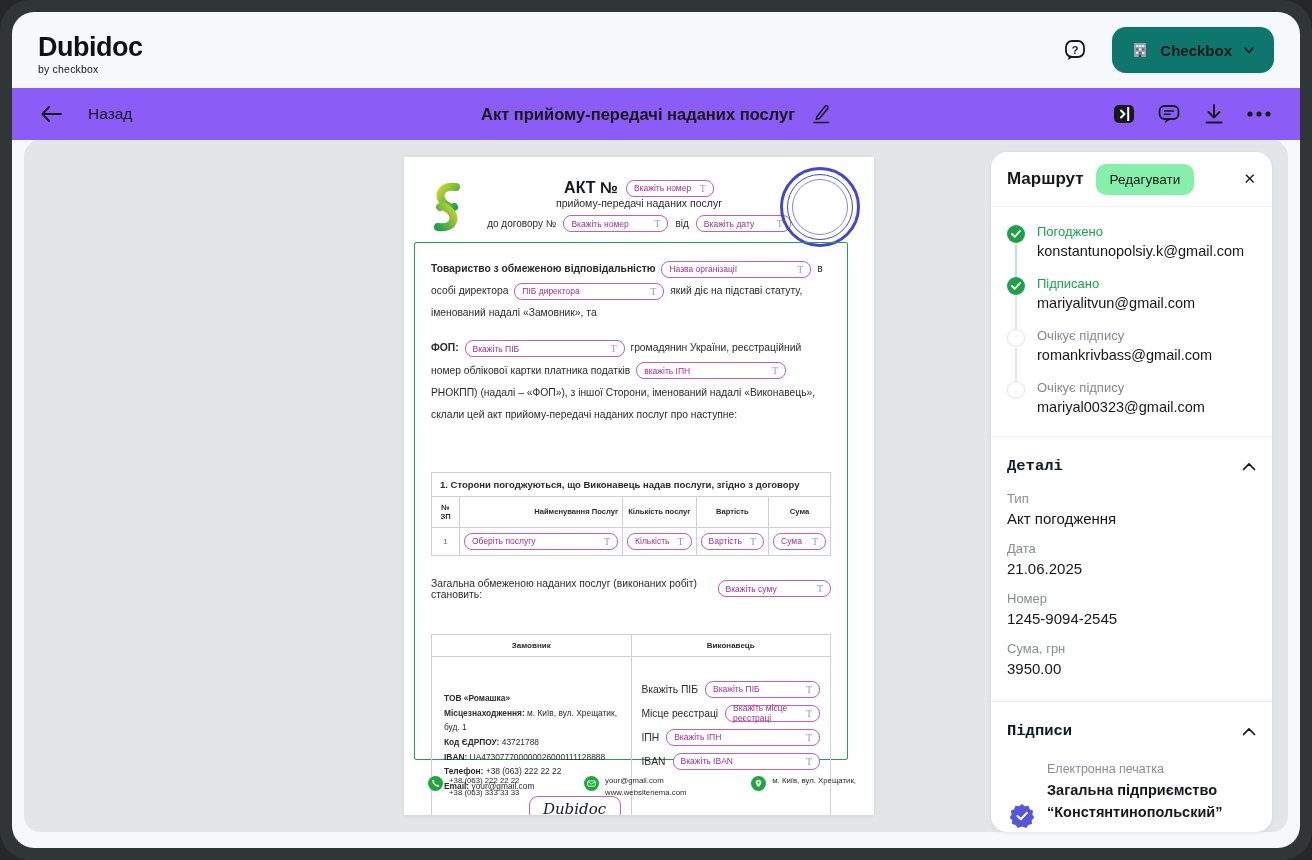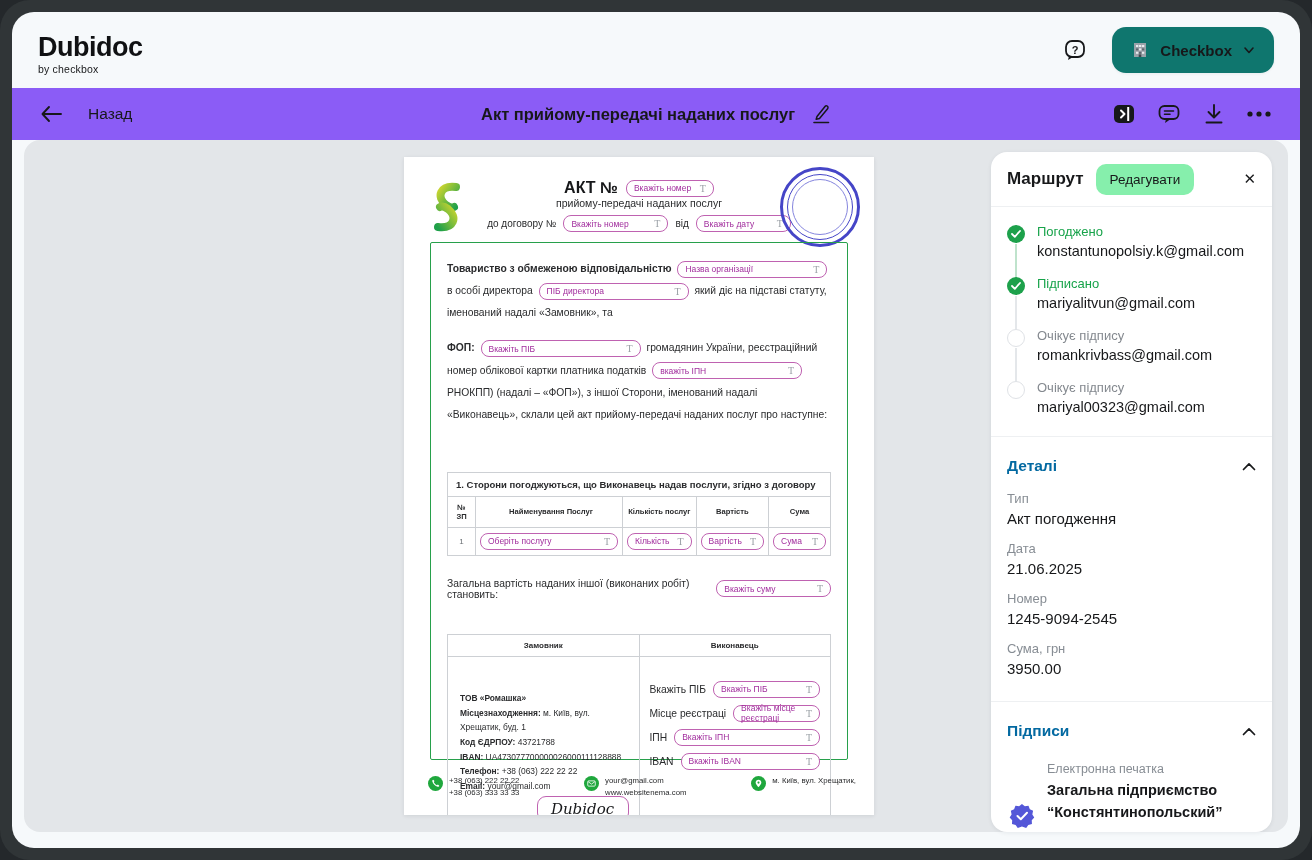--- a/index.html
+++ b/index.html
@@ -41,31 +41,31 @@
 
   .doc-head { padding-top:22px; text-align:center; }
   .doc-head-line1 { display:flex; align-items:center; justify-content:center; gap:8px; }
   .akt-title { font-size:16px; font-weight:800; color:#17181a; }
   .doc-subtitle { font-size:10.5px; color:#2a2b2d; font-weight:400; }
   .doc-head-line3 { display:flex; align-items:center; justify-content:center; gap:7px; margin-top:6px; font-size:10px; color:#2a2b2d; font-weight:500; }
   .field { display:inline-flex; align-items:center; justify-content:space-between; gap:8px; border:1.2px solid #bf62b1; border-radius:8px; padding:2px 7px; color:#a12d9d; background:#fff; cursor:text; vertical-align:middle; }
   .field .t { color:#9aa0a6; font-family:"Liberation Serif", serif; font-size:10px; }
   .field-sm { font-size:8.5px; height:17px; }
 
-  .green-box { margin:10px 26px 0 26px; border:1.5px solid #27a04b; border-radius:2px; padding:15px 16px 16px 16px; height:518px; position:relative; }
+  .green-box { margin:10px 26px 0 10px; border:1.5px solid #27a04b; border-radius:2px; padding:15px 16px 16px 16px; height:518px; position:relative; }
   .doc-par { font-size:10.3px; color:#2a2b2d; line-height:2.15; }
   .doc-par b { font-weight:700; }
   .doc-par .field-sm { margin:0 3px; }
   .par2 { margin-top:13px; }
 
   .svc-table { width:100%; border-collapse:collapse; margin-top:46px; }
   .svc-table td, .svc-table th { border:1px solid #cdd0d4; }
   .svc-caption { font-size:9.5px; font-weight:600; color:#2a2b2d; text-align:left; padding:6px 8px; }
   .svc-th { font-size:7.6px; font-weight:700; color:#2a2b2d; padding:6px 4px; text-align:center; }
-  .svc-th.name { text-align:center; padding-left:8px; }
+  .svc-th.name { text-align:right; padding-left:8px; }
   .svc-td { padding:5px 4px; text-align:center; font-size:8px; color:#6a6f74; }
   .svc-td .field-sm { width:100%; }
 
   .total-line { margin-top:22px; display:flex; align-items:center; gap:8px; font-size:10.3px; color:#2a2b2d; }
 
   .parties { width:100%; border-collapse:collapse; margin-top:34px; }
   .parties td, .parties th { border:1px solid #cdd0d4; vertical-align:top; }
   .party-th { font-size:8px; font-weight:700; padding:6px; text-align:center; color:#2a2b2d; }
   .party-cell { padding:34px 10px 10px 12px; height:138px; }
   .req-line { font-size:8.4px; color:#2a2b2d; line-height:1.75; }
@@ -97,21 +97,21 @@
   .marker.done { background:#1da14b; display:flex; align-items:center; justify-content:center; }
   .marker.pending { background:#fff; border:1.5px solid #dfe2e6; }
   .step-status { font-size:13px; font-weight:500; }
   .step-status.ok { color:#17a34a; }
   .step-status.wait { color:#84898f; }
   .step-email { font-size:14.5px; color:#17181a; margin-top:4px; }
 
   .divider { height:1px; background:#eef0f2; margin:0 0; }
   .section { padding:14px 16px 10px 16px; }
   .sec-head { display:flex; align-items:center; justify-content:space-between; cursor:pointer; padding:6px 0 2px 0; }
-  .sec-title { font-size:15.5px; font-weight:800; color:#0369a1; }
+  .sec-title { font-size:15.5px; font-weight:800; color:#0f172a;font-family:Liberation Mono, monospace; }
   .kv { margin-top:14px; }
   .kv-label { font-size:13px; color:#878d94; }
   .kv-value { font-size:15px; color:#17181a; margin-top:4px; font-weight:500; }
 
   .sig-entry { display:flex; gap:12px; margin-top:20px; padding-left:2px;align-items:center; }
   .sig-badge { flex:none; margin-top:26px; }
   .sig-kind { font-size:12.5px; color:#878d94; }
   .sig-name { font-size:14.5px; font-weight:700; color:#17181a; line-height:1.55; margin-top:3px; }
   .sig-meta { display:flex; justify-content:space-between; font-size:12.5px; color:#7e848b; margin-top:6px; padding-right:2px; gap:10px; }
 
@@ -308,21 +308,21 @@
                     </span></td>
             <td class="svc-td"><span class="field field-sm">
                       <span>Сума</span>
                       <span class="t">T</span>
                     </span></td>
           </tr>
         </tbody>
             </table>
 
         <div class="total-line">
-          <span>Загальна вартість наданих іншої (виконаних робіт) становить:</span>
+          <span>Загальна обмеженою наданих послуг (виконаних робіт) становить:</span>
           <span class="field field-sm" style="width:128px">
             <span>Вкажіть суму</span>
                 <span class="t">T</span>
           </span>
         </div>
 
         <table class="parties">
           <tbody>
                 <tr>
             <th class="party-th" style="width:50%">Замовник</th>

